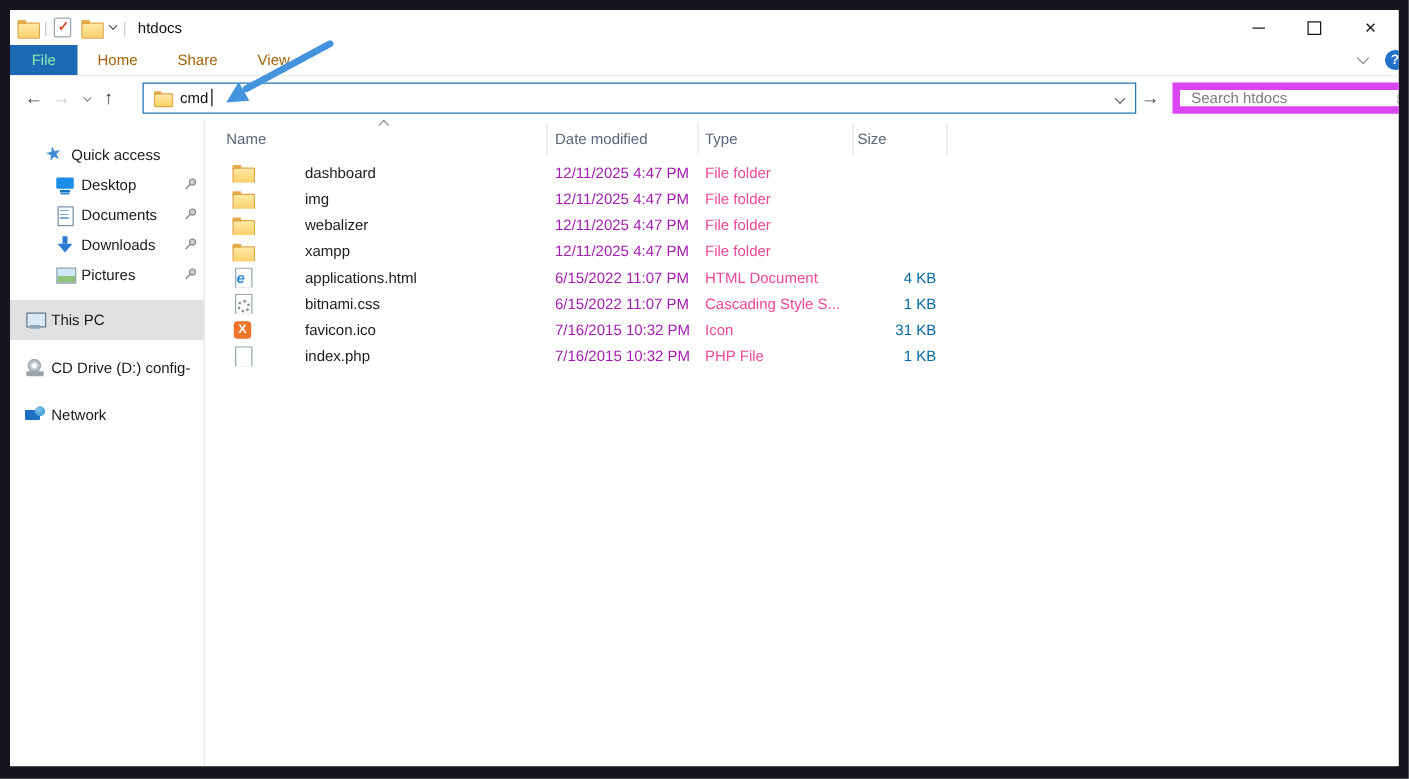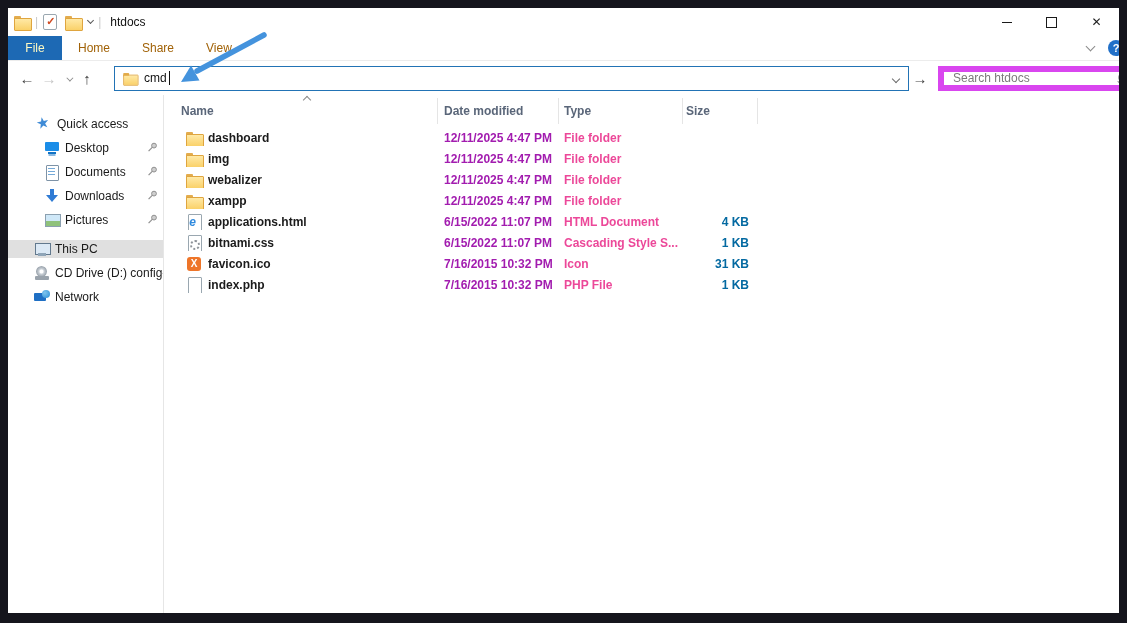--- a/index.html
+++ b/index.html
@@ -26,21 +26,21 @@
   .chev.tiny { width:5px; height:5px; }
   .tb-title { font-size:12px; color:#111; margin-left:4px; }
   .win-controls { position:absolute; right:0; top:0; height:28px; display:flex; }
   .wc { width:45px; height:28px; display:flex; align-items:center; justify-content:center; cursor:default; }
   .wc-min::before { content:""; width:10px; height:1px; background:#1a1a1a; }
   .wc-max::before { content:""; width:9px; height:9px; border:1px solid #1a1a1a; }
   .wc-close::before { content:"✕"; font-size:12px; color:#1a1a1a; }
   
   .tabrow { height:25px; flex:none; display:flex; align-items:stretch; border-bottom:1px solid #ececec; position:relative; }
   .tab { display:flex; align-items:center; padding:0 16px; font-size:12px; color:#a16207; }
-  .tab.active { background:#1d69b4; color:#fef9c3; padding:0 0; width:54px; justify-content:center; }
+  .tab.active { background:#1d69b4; color:#86efac; padding:0 0; width:54px; justify-content:center; }
   .ribbon-right { position:absolute; right:0; top:0; height:100%; display:flex; align-items:center; }
   .ribbon-chevron { width:7px; height:7px; border-right:1.4px solid #8a8a8a; border-bottom:1.4px solid #8a8a8a; transform:rotate(45deg); margin-right:14px; margin-top:-3px; }
   .help-badge { width:16px; height:16px; border-radius:50%; background:#2170c8; color:#fff; font-size:11px; font-weight:bold; display:flex; align-items:center; justify-content:center; margin-right:-5px; }
   
   .toolbar { height:34px; flex:none; display:flex; align-items:center; padding-left:8px; position:relative; }
   .nav-btn { width:22px; text-align:center; font-size:15px; line-height:1; color:#3f3f3f; flex:none; }
   .nav-btn.disabled { color:#c5c5c5; }
   .nav-chev { width:16px; flex:none; display:flex; justify-content:center; }
   .addressbar { width:795px; height:25px; border:1px solid #2273b5; margin-left:16px; display:flex; align-items:center; padding:0 7px; position:relative; flex:none; background:#fff; }
   .addr-text { font-size:12px; color:#111; margin-left:6px; }
@@ -50,51 +50,51 @@
   .searchbox { width:205px; height:25px; border:6px solid #d946ef; margin-left:7px; display:flex; align-items:center; justify-content:space-between; padding:0 9px; flex:none; }
   .search-ph { font-size:12px; color:#7a7a7a; }
   .mag { width:11px; height:11px; position:relative; flex:none; }
   .mag::before { content:""; position:absolute; left:1px; top:0; width:7px; height:7px; border:1.4px solid #8a8a8a; border-radius:50%; }
   .mag::after { content:""; position:absolute; left:0px; bottom:0px; width:4px; height:1.4px; background:#8a8a8a; transform:rotate(45deg); }
   
   .content { flex:1; display:flex; min-height:0; }
   .sidebar { width:156px; flex:none; border-right:1px solid #e6e6e6; padding-top:17px; overflow:hidden; }
   .side-item { height:24px; display:flex; align-items:center; font-size:12px; color:#1a1a1a; position:relative; padding-left:28px; }
   .side-item.lvl1 { padding-left:36px; }
-  .side-item.grp2 { padding-left:26px; height:18px; margin-bottom:6px; }
+  .side-item.grp2 { padding-left:12px; height:32px; margin-bottom:6px; }
   .side-item.first-grp2 { margin-top:8px; }
   .side-item.selected { background:#e0e0e0; }
   .si { width:16px; height:16px; position:relative; flex:none; margin-right:5px; }
   .si-label { white-space:nowrap; }
   .pin { position:absolute; right:5px; top:6px; }
   .si-star::before { content:"★"; position:absolute; left:0; top:-2px; font-size:15px; color:#3f8bd6; transform:rotate(-12deg); }
   .si-desktop::before { content:""; position:absolute; left:1px; top:2px; width:14px; height:9px; background:#1a8de8; border-radius:1px; }
   .si-desktop::after { content:""; position:absolute; left:4px; top:12px; width:8px; height:2px; background:#1273c4; box-shadow:0 2px 0 -0.5px #1273c4; }
   .si-downloads::before { content:""; position:absolute; left:6px; top:1px; width:4px; height:6px; background:#2f7bd4; }
   .si-downloads::after { content:""; position:absolute; left:2px; top:7px; border-left:6px solid transparent; border-right:6px solid transparent; border-top:7px solid #2f7bd4; }
   .si-documents::before { content:""; position:absolute; left:2px; top:1px; width:11px; height:14px; background:#fff; border:1px solid #7e93a7; border-radius:1px; }
   .si-documents::after { content:""; position:absolute; left:4px; top:4px; width:7px; height:8px; background:repeating-linear-gradient(180deg,#74a9d8 0 1px,transparent 1px 3px); }
   .si-pictures::before { content:""; position:absolute; left:1px; top:2px; width:14px; height:11px; border:1px solid #8ba0b0; background:linear-gradient(180deg,#cfe8f8 55%,#8fc27b 45%); }
   .si-thispc::before { content:""; position:absolute; left:1px; top:2px; width:14px; height:10px; border:1px solid #62798e; background:#dce9f5; }
   .si-thispc::after { content:""; position:absolute; left:4px; top:12px; width:8px; height:3px; background:#8fa5b8; }
   .si-cddrive::before { content:""; position:absolute; left:2px; top:1px; width:11px; height:11px; border-radius:50%; background:radial-gradient(circle at 50% 50%, #fff 1.5px, #cdd3d9 2.5px, #9fa8b1 5px, #c4cad0 6px); }
   .si-cddrive::after { content:""; position:absolute; left:1px; top:11px; width:14px; height:4px; background:#9aa3ac; border-radius:1px; }
   .si-network::before { content:""; position:absolute; left:0px; top:4px; width:12px; height:8px; background:#1f6fc4; border-radius:1px; }
   .si-network::after { content:""; position:absolute; right:0px; top:1px; width:8px; height:8px; border-radius:50%; background:radial-gradient(circle at 35% 35%, #7fc4ef, #2a8ed4); }
   
-  .files { flex:1; position:relative; min-width:0;font-weight:bold; }
+  .files { flex:1; position:relative; min-width:0; }
   .fheader { height:32px; display:flex; color:#5a6679; font-size:12px; position:relative; }
   .hcell { display:flex; align-items:center; border-right:1px solid #e5e5e5; height:26px; margin-top:3px; }
   .h-name { width:274px; padding-left:17px; border-right-color:#e5e5e5; }
   .h-date { width:121px; padding-left:6px; }
   .h-type { width:124px; padding-left:5px; }
   .h-size { width:75px; padding-left:3px; }
   .sort-caret { position:absolute; left:140px; top:2px; width:6px; height:6px; border-left:1.2px solid #8a8a8a; border-top:1.2px solid #8a8a8a; transform:rotate(45deg); }
   .frow { height:21px; display:flex; align-items:center; font-size:12px; }
-  .c-name { width:274px; display:flex; align-items:center; padding-left:22px; color:#1b1b1b; white-space:nowrap; overflow:hidden; }
+  .c-name { width:274px; display:flex; align-items:center; padding-left:22px; color:#1b1b1b; white-space:nowrap; overflow:hidden;gap:36px; }
   .c-date { width:121px; padding-left:6px; color:#a21caf; white-space:nowrap; }
   .c-type { width:124px; padding-left:5px; color:#ec4899; white-space:nowrap; }
   .c-size { width:75px; text-align:right; padding-right:9px; color:#0369a1; white-space:nowrap; }
   .fi { width:16px; height:16px; position:relative; flex:none; margin-right:6px; }
   .fi-folder::before { content:""; position:absolute; left:0; top:2px; width:7px; height:4px; background:#e3ac4e; border-radius:1px 1px 0 0; }
   .fi-folder::after { content:""; position:absolute; left:0; top:4px; width:16px; height:11px; background:linear-gradient(180deg,#ffe9a6,#fad169); border:1px solid #dfa53f; border-radius:1px; }
   .fi-page::before { content:""; position:absolute; left:2px; top:0; width:12px; height:15px; background:#fff; border:1px solid #9aa7b0; border-radius:1px; }
   .fi-html::after { content:"e"; position:absolute; left:0px; top:1px; width:13px; text-align:center; font-size:12px; font-style:italic; font-weight:bold; color:#2f8ade; }
   .fi-css::after { content:""; position:absolute; left:4px; top:5px; width:6px; height:6px; border:2px dotted #8d9298; border-radius:50%; }
   .fi-xampp::before { content:""; position:absolute; left:1px; top:1px; width:14px; height:14px; background:#ee7529; border-radius:3px; }

